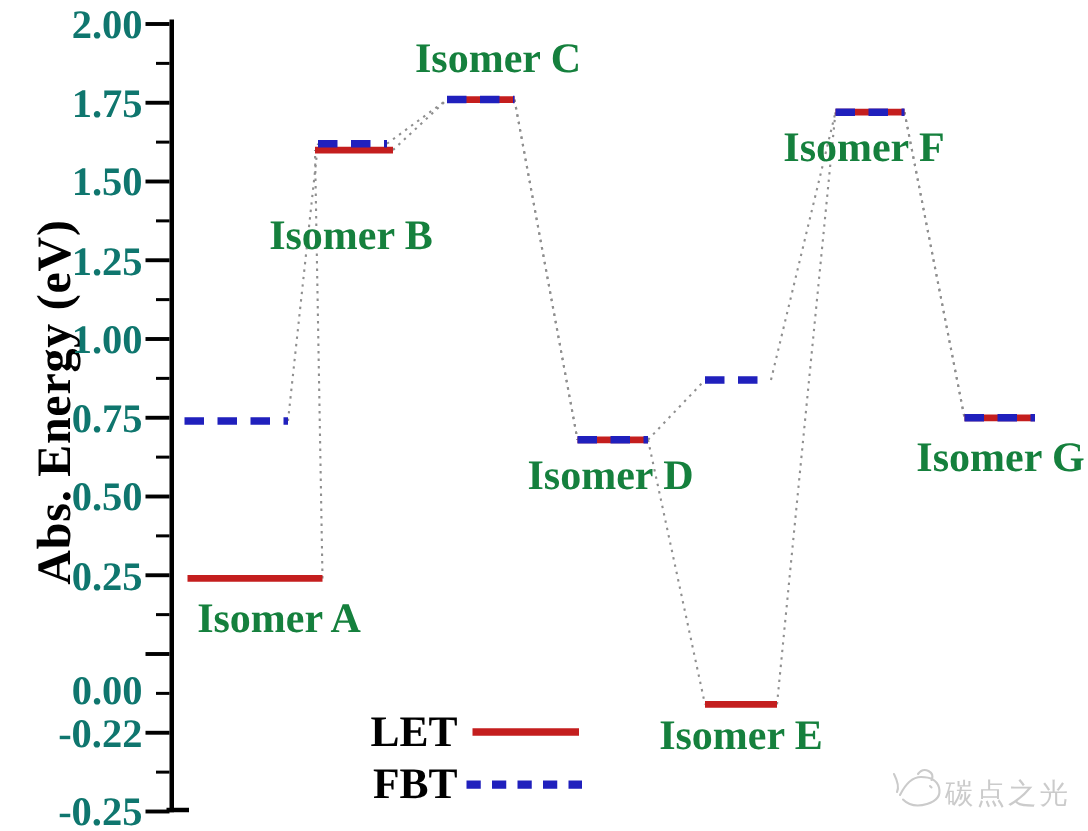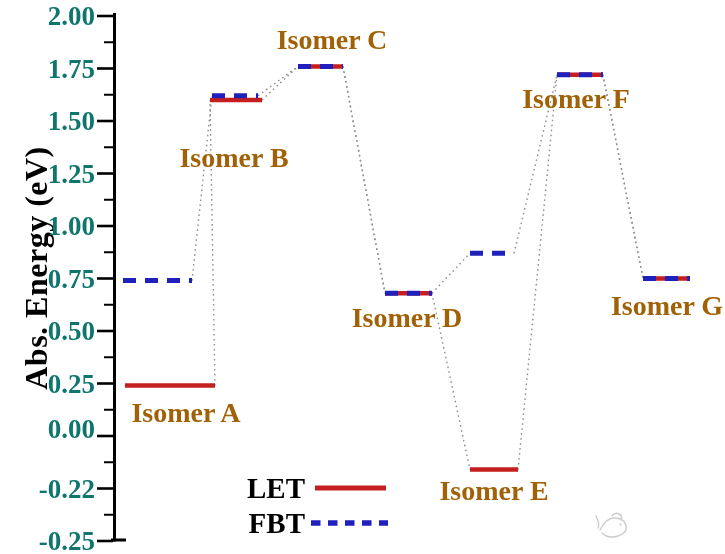--- a/index.html
+++ b/index.html
@@ -5,21 +5,21 @@
   html,body{margin:0;padding:0;background:#fff;}
   body{width:725px;height:554px;overflow:hidden;position:relative;
        font-family:"Liberation Serif","DejaVu Serif",serif;}
   .stage{position:absolute;left:0;top:0;width:725px;height:554px;background:#ffffff;}
   svg.plot{position:absolute;left:0;top:0;}
   .ylabel{position:absolute;left:36px;top:268px;transform:translate(-50%,-50%) rotate(-90deg);
           font-size:32px;font-weight:bold;color:#000;white-space:nowrap;letter-spacing:0.5px;}
   .ytick-label{position:absolute;width:90px;text-align:right;font-size:27px;font-weight:bold;
           color:#0f766e;height:28px;line-height:28px;}
   .isomer-label{position:absolute;width:220px;text-align:center;font-size:28px;font-weight:bold;
-          color:#a16207;height:30px;line-height:30px;white-space:nowrap;}
+          color:#15803d;height:30px;line-height:30px;white-space:nowrap;}
   .legend-label{position:absolute;width:80px;text-align:right;font-size:29px;font-weight:bold;
           color:#000;height:32px;line-height:32px;}
   .watermark{position:absolute;left:630px;top:516px;font-size:19px;color:#cbcbcb;
           letter-spacing:2px;font-family:"Liberation Sans","DejaVu Sans",sans-serif;}
 </style>
 </head>
 <body>
 
 <div class="stage">
 
@@ -92,30 +92,31 @@
 
   <div id="ytick-labels">
       <div class="ytick-label" style="left: 5px; top: 2px;">2.00</div>
       <div class="ytick-label" style="left: 5px; top: 54.5px;">1.75</div>
       <div class="ytick-label" style="left: 5px; top: 107px;">1.50</div>
       <div class="ytick-label" style="left: 5px; top: 159.5px;">1.25</div>
       <div class="ytick-label" style="left: 5px; top: 212px;">1.00</div>
       <div class="ytick-label" style="left: 5px; top: 264.5px;">0.75</div>
       <div class="ytick-label" style="left: 5px; top: 317px;">0.50</div>
       <div class="ytick-label" style="left: 5px; top: 369.5px;">0.25</div>
-      <div class="ytick-label" style="left: 5px; top: 415px;">0.00</div>
+      <div class="ytick-label" style="left: 5px; top: 446px;">0.00</div>
       <div class="ytick-label" style="left: 5px; top: 474.5px;">-0.22</div>
       <div class="ytick-label" style="left: 5px; top: 527px;">-0.25</div>
     </div>
   <div id="isomer-labels">
       <div class="isomer-label" style="left: 76px; top: 398px;">Isomer A</div>
       <div class="isomer-label" style="left: 124px; top: 110px; margin-top: 33px;">Isomer B</div>
       <div class="isomer-label" style="left: 222px; top: 25px;">Isomer C</div>
       <div class="isomer-label" style="left: 297px; top: 303px;">Isomer D</div>
       <div class="isomer-label" style="left: 384px; top: 476px; text-align: center;">Isomer E</div>
       <div class="isomer-label" style="left: 466px; top: 84px;">Isomer F</div>
       <div class="isomer-label" style="left: 557px; top: 291px;">Isomer G</div>
     </div>
 
   <div class="legend-label" style="left:225px;top:507px;">FBT</div>
   <div class="legend-label" style="left:225px;top:472px;">LET</div>
 
+  <div class="watermark">碳点之光</div>
 </div>
 
 </body></html>

